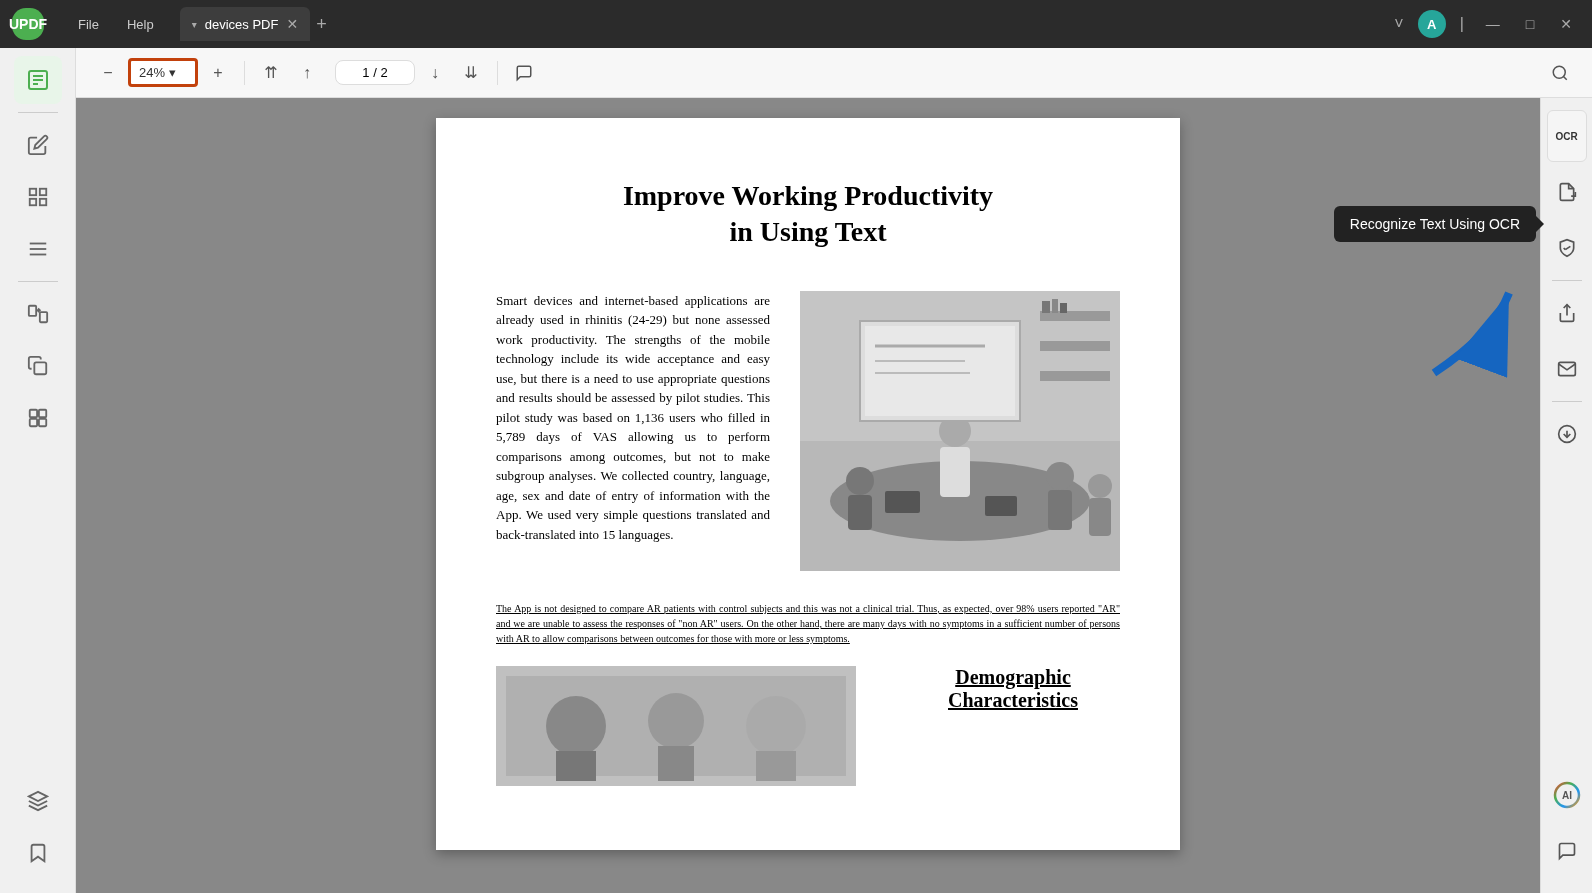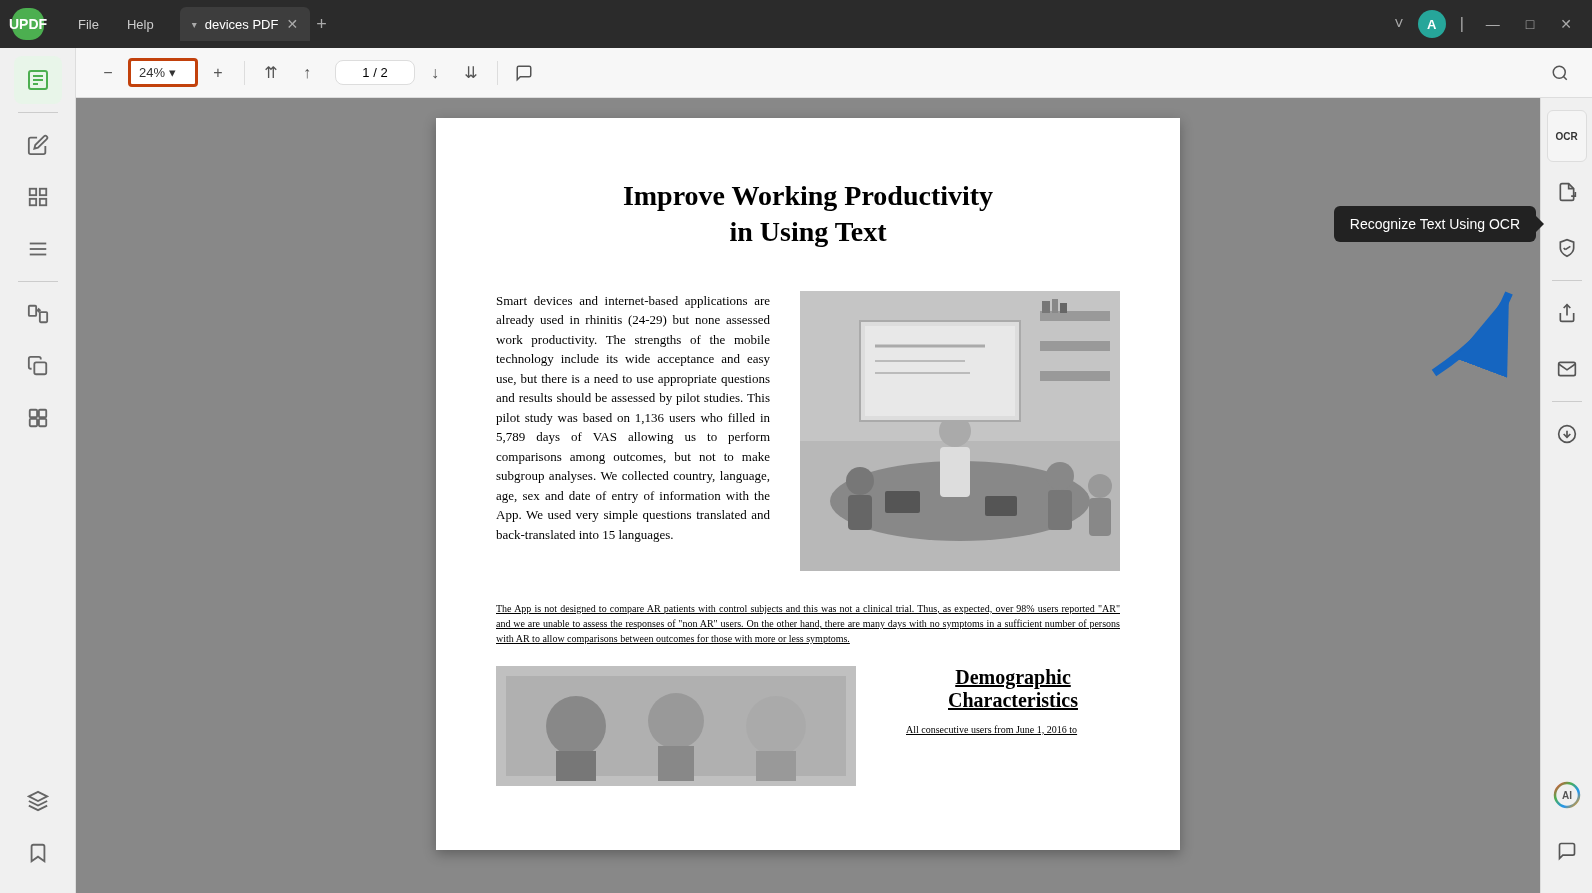--- a/index.html
+++ b/index.html
@@ -585,21 +585,20 @@
                 <ellipse cx="80" cy="60" rx="30" ry="30" fill="#888"></ellipse>
                 <rect x="60" y="85" width="40" height="30" fill="#777"></rect>
                 <ellipse cx="180" cy="55" rx="28" ry="28" fill="#999"></ellipse>
                 <rect x="162" y="80" width="36" height="35" fill="#888"></rect>
                 <ellipse cx="280" cy="60" rx="30" ry="30" fill="#aaa"></ellipse>
                 <rect x="260" y="85" width="40" height="30" fill="#999"></rect>
               </svg>
             </div>
             <div style="flex:1; padding-left:20px">
               <div class="pdf-subtitle">Demographic Characteristics</div>
-              <p class="pdf-paragraph">All consecutive users from June 1, 2016 to</p>
             </div>
           </div>
         </div>
       </div>
 
       <div class="right-sidebar" style="position:relative;">
 
         <div class="ocr-tooltip">
           <span>Recognize Text Using OCR</span>
         </div>

